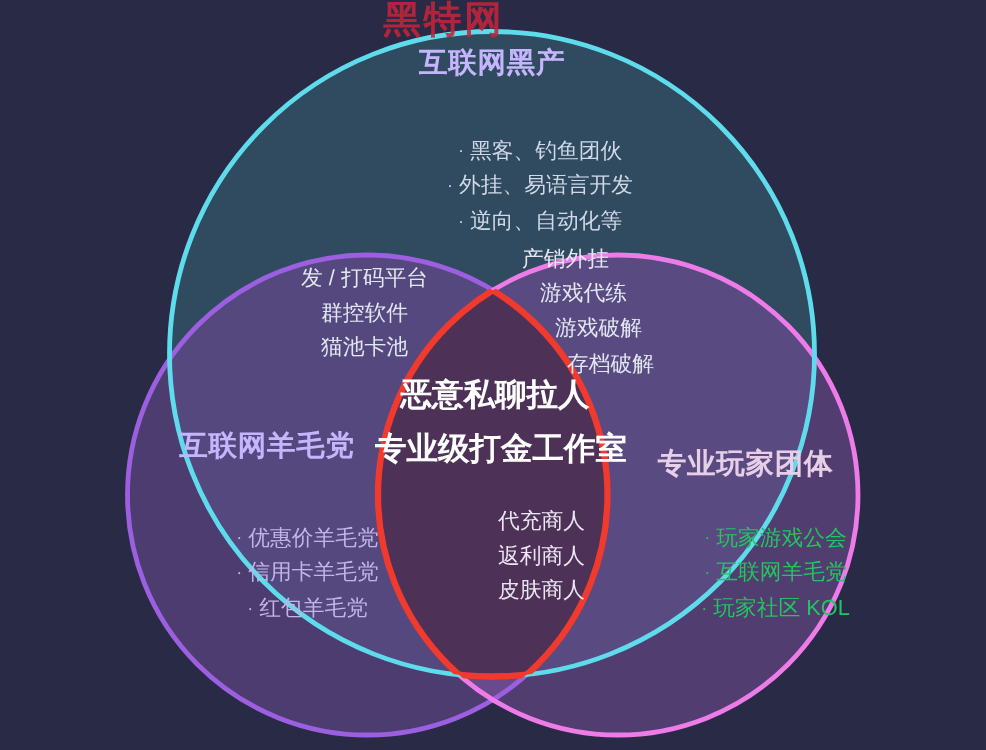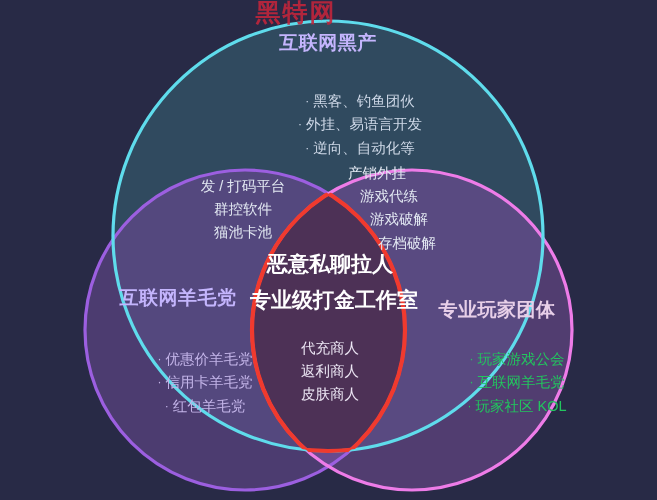--- a/index.html
+++ b/index.html
@@ -47,21 +47,21 @@
   }
   .bullets .bdot {
     display: inline-block;
     width: 12px;
     font-size: 12px;
     vertical-align: 1px;
   }
   .plain-lines {
     font-size: 14.5px;
     line-height: 1.60;
-    text-align: center;
+    text-align: right;
   }
 
   
   #top-title   { left: 208px; top: 30px;  width: 240px; color: #c4b5fd; }
   #top-bullets { left: 248px; top: 66px;  width: 220px; color: #cfd9e8; }
 
   
   #left-title   { left: 88px; top: 285px; width: 180px; color: #c4b5fd; }
   #left-bullets { left: 113px; top: 324px; width: 180px; color: #c3b4e8; }
 

